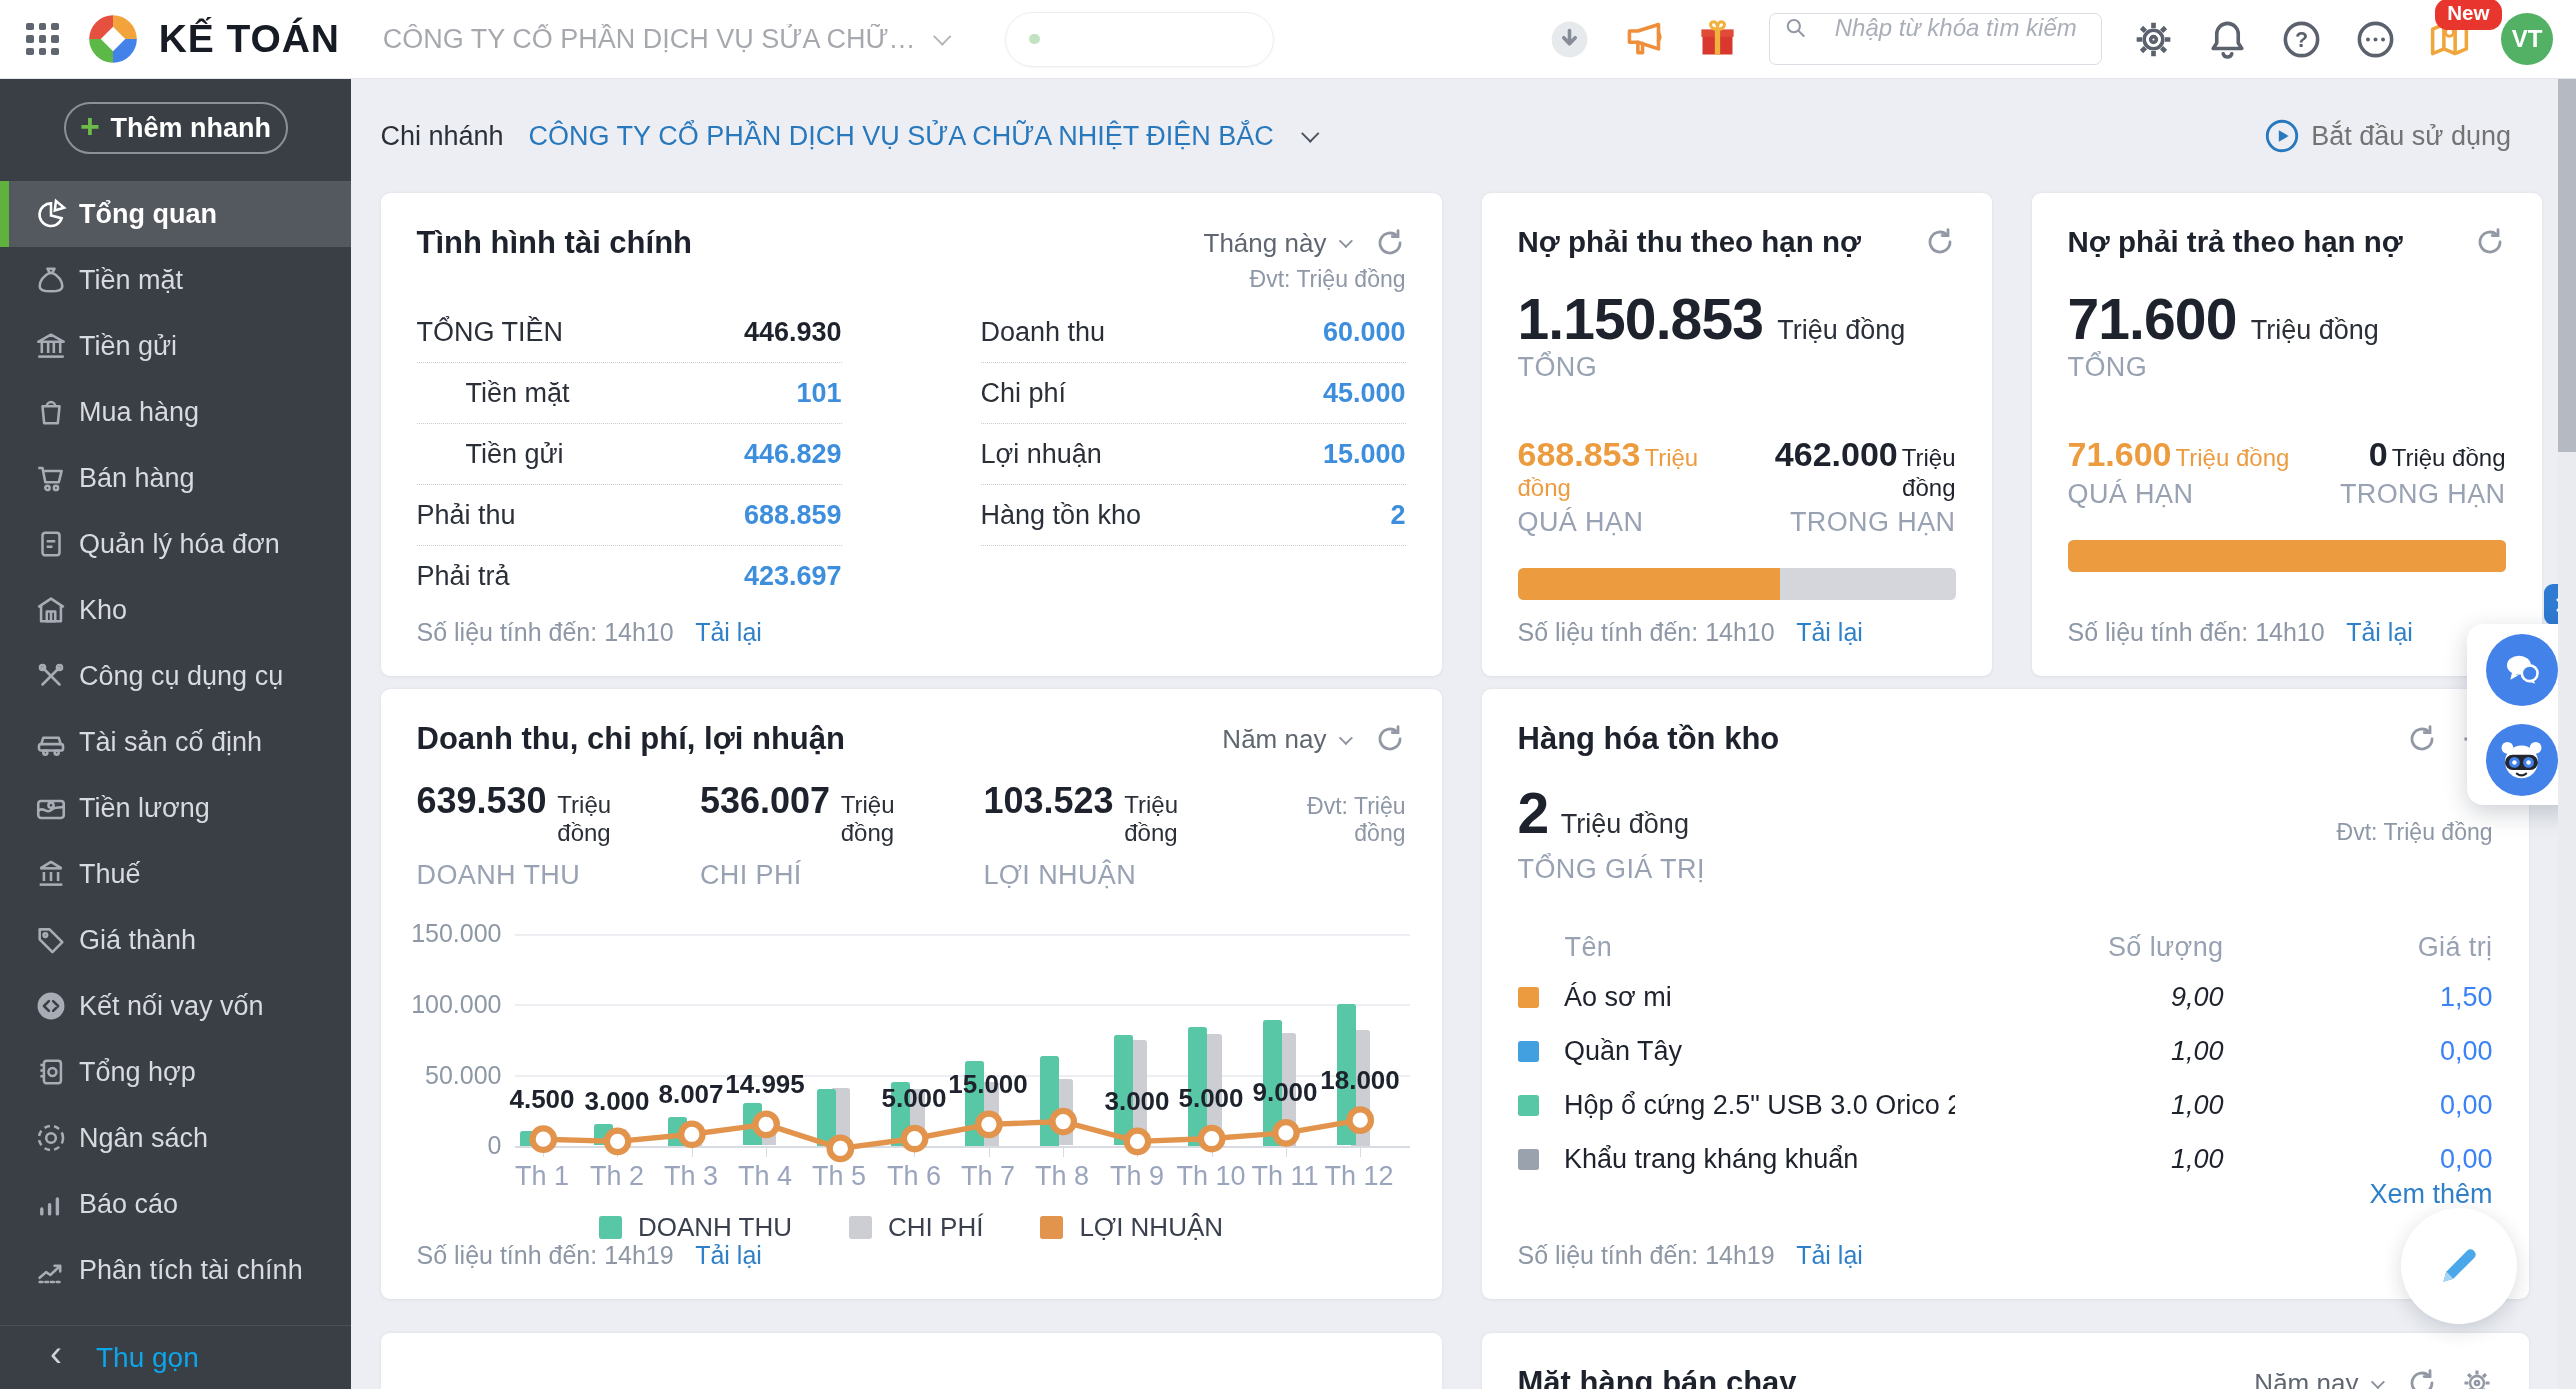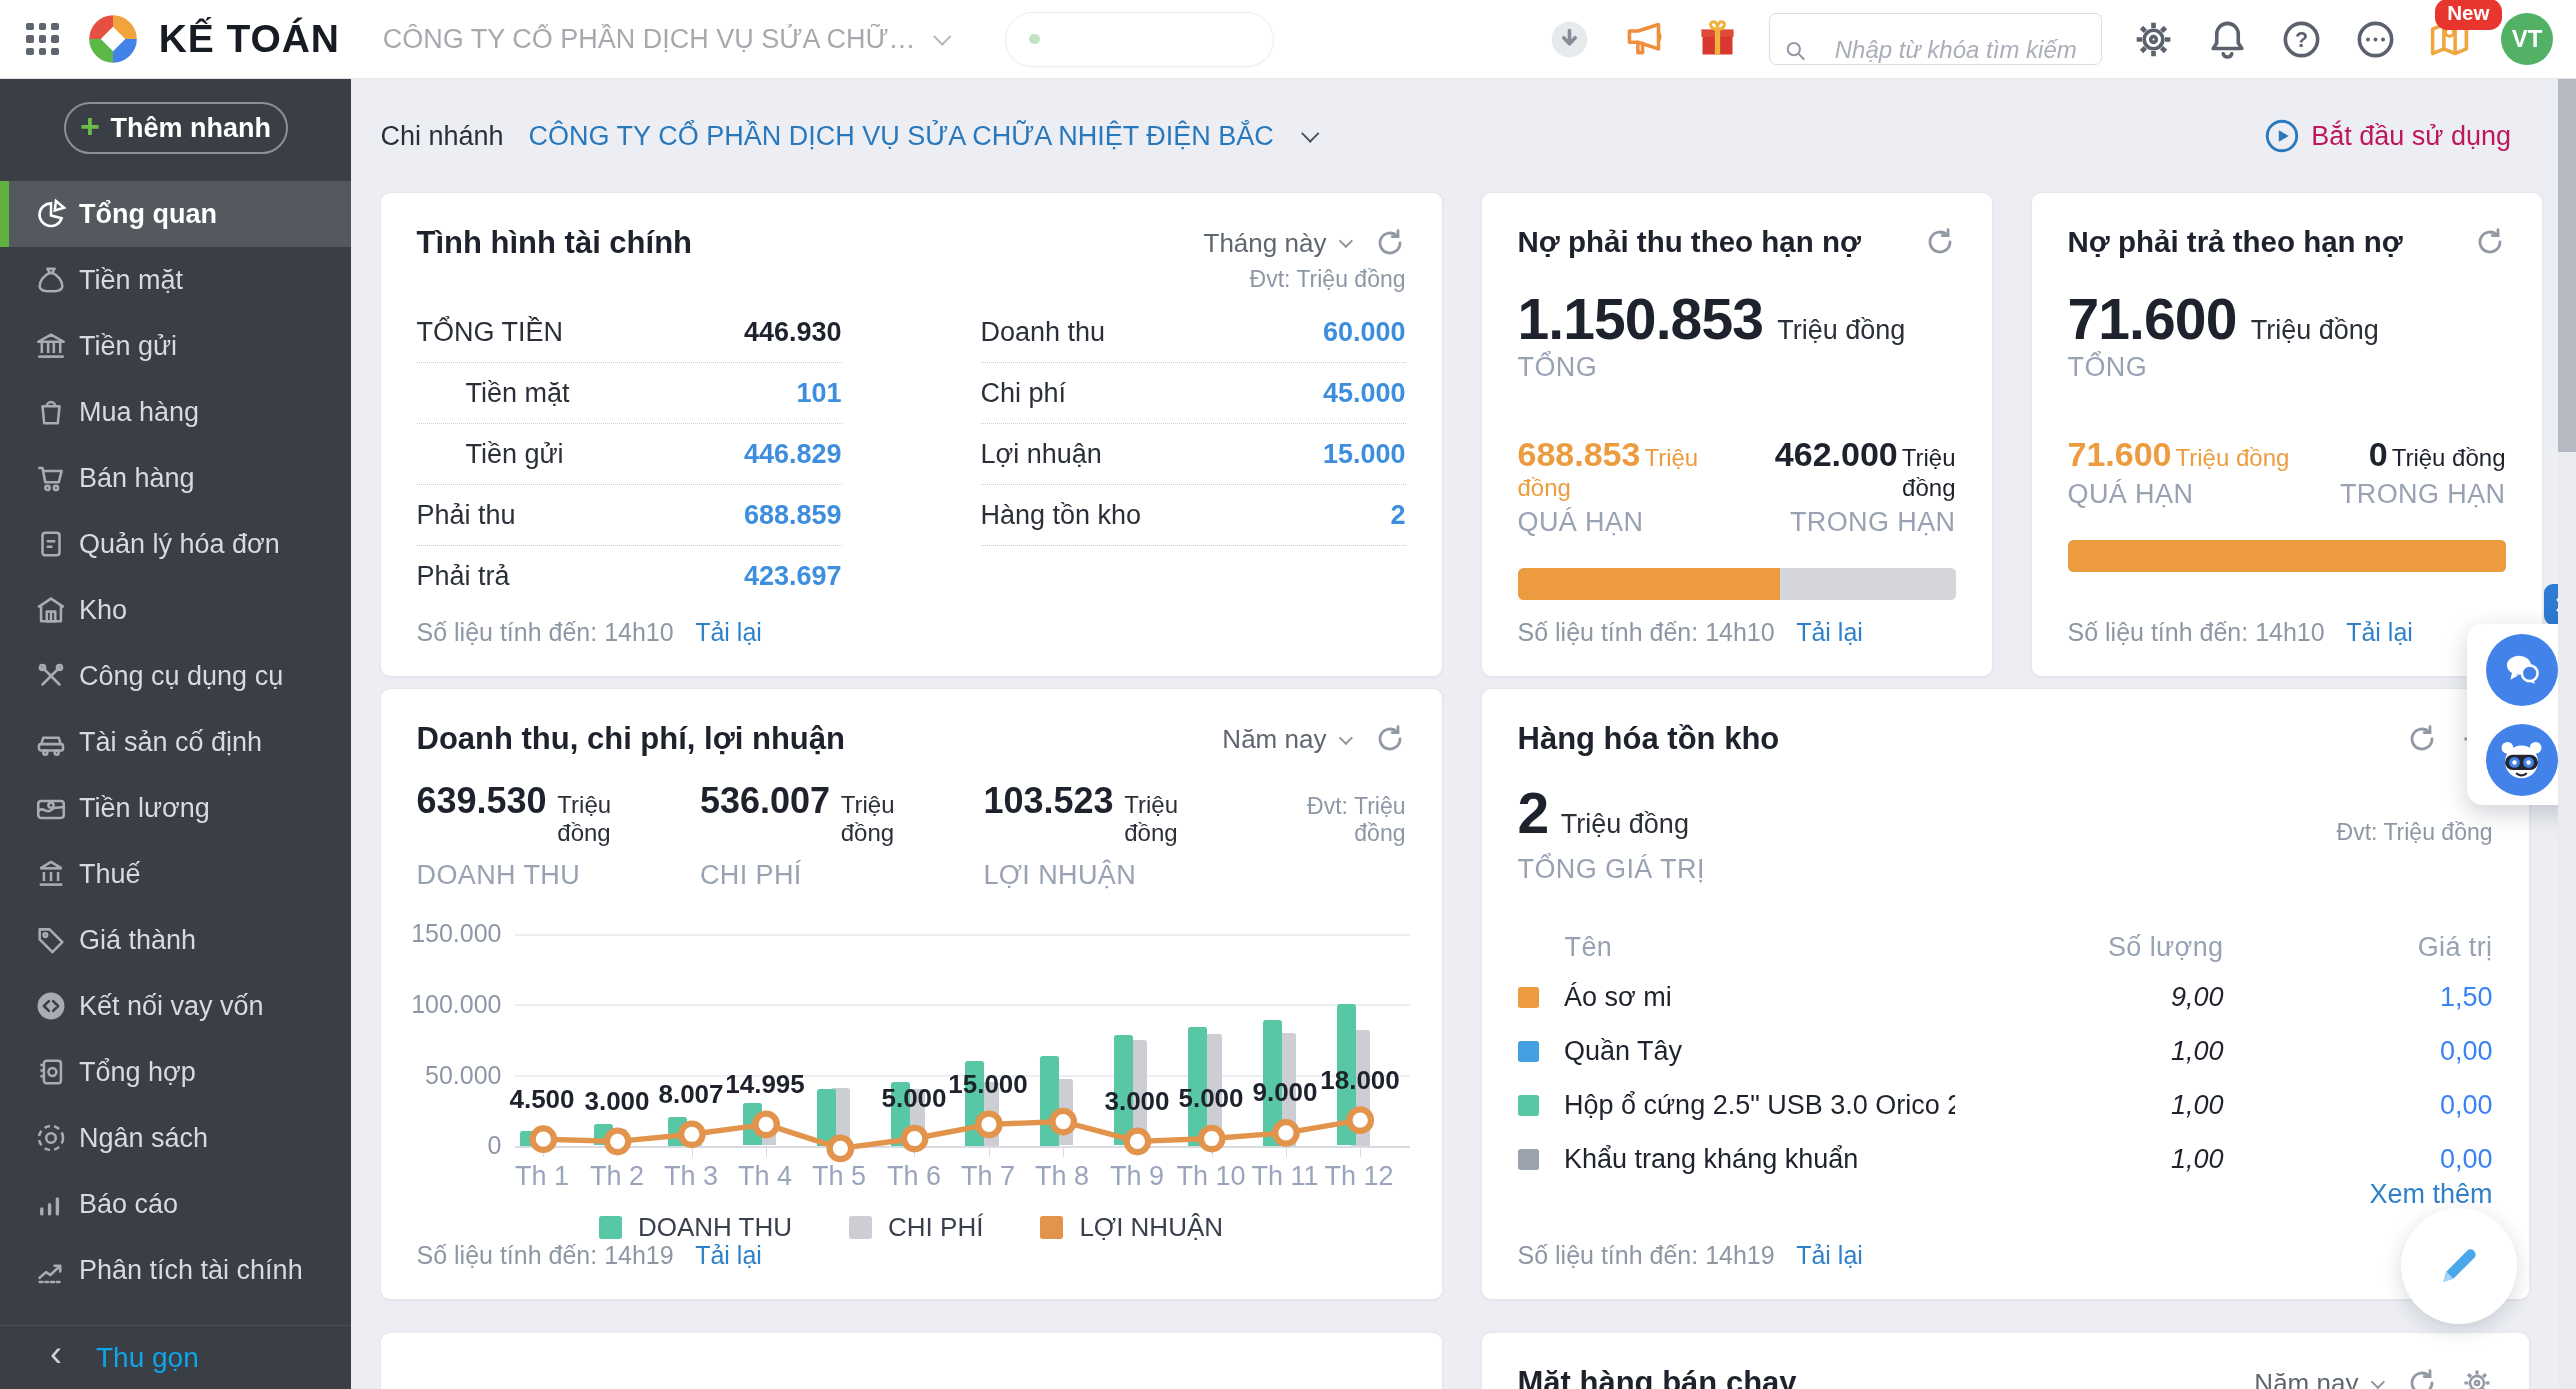--- a/index.html
+++ b/index.html
@@ -13,21 +13,21 @@
   .logo { width:52px; height:52px; margin-left:25px; }
   .app-title { font-size:39px; font-weight:bold; color:#171b24; margin-left:19.7px; letter-spacing:0.9px; white-space:nowrap; }
   .ghost-company { margin-left:43px; display:flex; align-items:center; opacity:.42; max-width:591px; }
   .ghost-company span { font-size:27px; color:#2c313c; white-space:nowrap; overflow:hidden; text-overflow:ellipsis; max-width:537px; }
   .chev { width:12.5px; height:12.5px; border-right:2.7px solid #4a505b; border-bottom:2.7px solid #4a505b; transform:rotate(45deg); margin-left:16px; margin-top:-5.4px; flex:0 0 auto; }
   .ghost-pill { margin-left:57px; width:269px; height:55px; border:1.8px solid #ecedf1; border-radius:28px; box-shadow:0 0.9px 2.7px rgba(0,0,0,.04); display:flex; align-items:center; padding:0 23px; gap:12.5px; }
   .ghost-pill .dot { width:10.7px; height:10.7px; border-radius:50%; background:#8fca8f; opacity:.55; }
   .ghost-pill .bar { flex:1; height:12.5px; border-radius:6.3px; background:#e9ebef; opacity:.8; }
   .top-right { margin-left:auto; display:flex; align-items:center; gap:29px; }
   .icon-btn { width:45px; height:45px; display:flex; align-items:center; justify-content:center; cursor:pointer; flex:0 0 auto; }
-  .search-box { width:333px; height:52px; border:1.8px solid #dadde3; border-radius:7.2px; display:flex; align-items:flex-end; padding:0 14.3px; gap:28px; background:#fff; }
+  .search-box { width:333px; height:52px; border:1.8px solid #dadde3; border-radius:7.2px; display:flex; align-items:flex-start; padding:0 14.3px; gap:28px; background:#fff; }
   .search-box input { border:none; outline:none; font-size:24px; font-style:italic; color:#3a4150; width:100%; font-family:inherit; background:transparent; }
   .search-box input::placeholder { color:#a9aeb8; }
   .guide-wrap { position:relative; }
   .new-badge { position:absolute; top:-18px; right:-30px; background:#e8352e; color:#fff; font-size:20.6px; font-weight:bold; padding:2.7px 12.5px 4.5px; border-radius:12.5px; }
   .avatar { width:52px; height:52px; border-radius:50%; background:#52b164; color:#fff; font-size:24px; font-weight:bold; display:flex; align-items:center; justify-content:center; cursor:pointer; }
 
   
   .shell { display:flex; height:1310px; }
 
   
@@ -44,21 +44,21 @@
   .collapse-row { position:absolute; left:0; right:0; bottom:0; height:64px; border-top:1.8px solid #4a4e55; display:flex; align-items:center; padding-left:50px; gap:34px; cursor:pointer; }
   .collapse-row .caret { color:#cfd2d7; font-size:36px; line-height:1; margin-top:-7.2px; }
   .collapse-row .lbl { color:#0ea5e9; font-size:28px; }
 
   
   .content { flex:1; position:relative; padding:0 0 0 29.5px; overflow:hidden; }
   .branch-bar { height:114px; display:flex; align-items:center; padding-right:65px; }
   .branch-label { font-size:27px; color:#2a2f38; }
   .branch-company { font-size:27px; color:#2878bd; margin-left:25px; max-width:806px; white-space:nowrap; cursor:pointer; }
   .branch-bar .chev { border-color:#4a505b; margin-left:30px; }
-  .start-link { margin-left:auto; display:flex; align-items:center; gap:10px; color:#be185d; font-size:27px; cursor:pointer; }
+  .start-link { margin-left:auto; display:flex; align-items:center; gap:10px; color:#737373; font-size:27px; cursor:pointer; }
 
   .cards { display:flex; flex-direction:column; }
   .row { display:flex; }
   .card { background:#fff; border-radius:9px; box-shadow:0 0.9px 3.6px rgba(25,30,40,.07); position:relative; padding:32px 36px; }
   .card-title { font-size:31px; font-weight:bold; color:#1d222c; white-space:nowrap; }
   .card-head { display:flex; align-items:center; }
   .head-right { margin-left:auto; display:flex; align-items:center; gap:23px; }
   .period { font-size:26px; color:#5f6670; display:flex; align-items:center; gap:14.3px; cursor:pointer; }
   .period .chev { width:9.8px; height:9.8px; border-width:2.2px; border-color:#8d939c; margin:0 0 3.6px 0; }
   .unit-note { font-size:23px; color:#8d97a5; text-align:right; }

